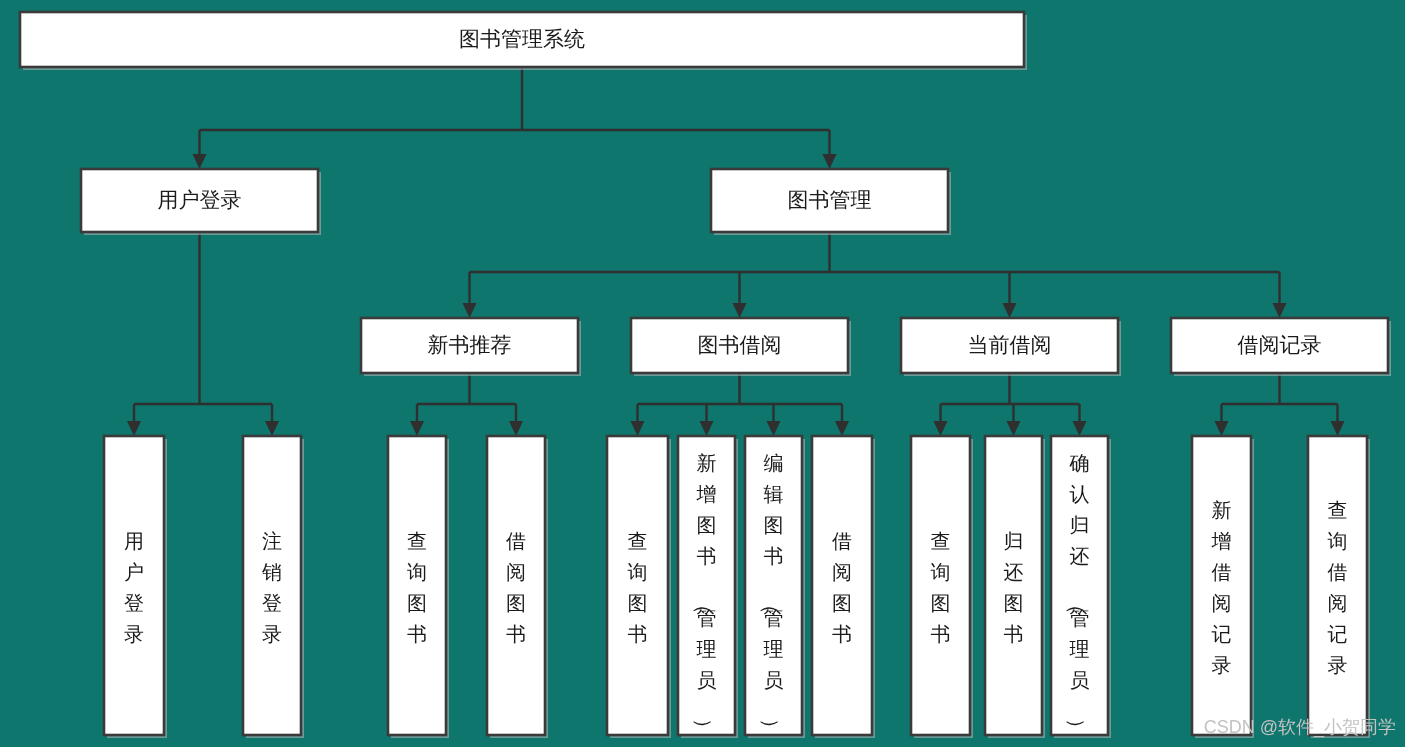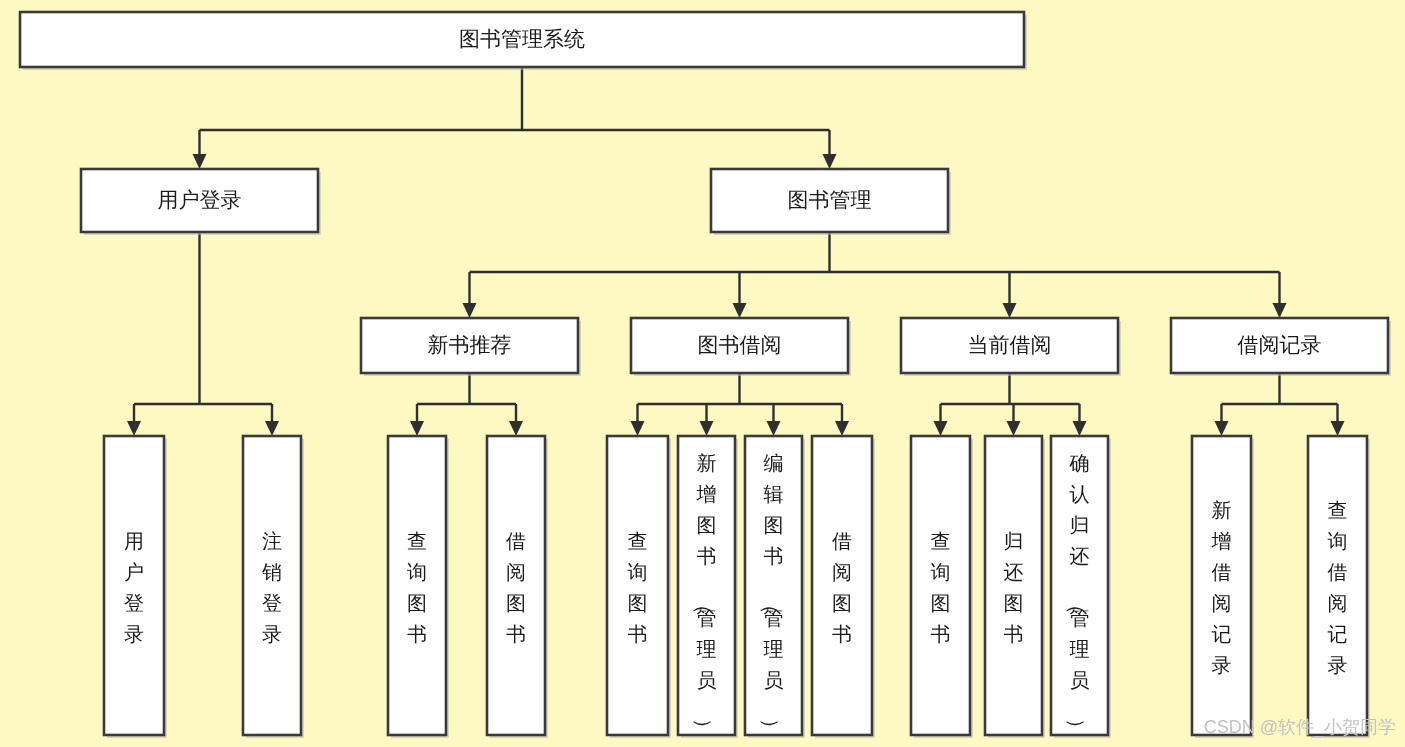--- a/index.html
+++ b/index.html
@@ -8,21 +8,21 @@
     padding: 0;
     background: #ffffff;
   }
   body {
     font-family: "Liberation Sans", "DejaVu Sans", sans-serif;
   }
   #diagram-root {
     position: relative;
     width: 1405px;
     height: 747px;
-    background: #fef9c3;
+    background: #0f766e;
     overflow: hidden;
   }
   svg#flow-svg {
     position: absolute;
     top: 0;
     left: 0;
     width: 1405px;
     height: 747px;
     display: block;
   }

